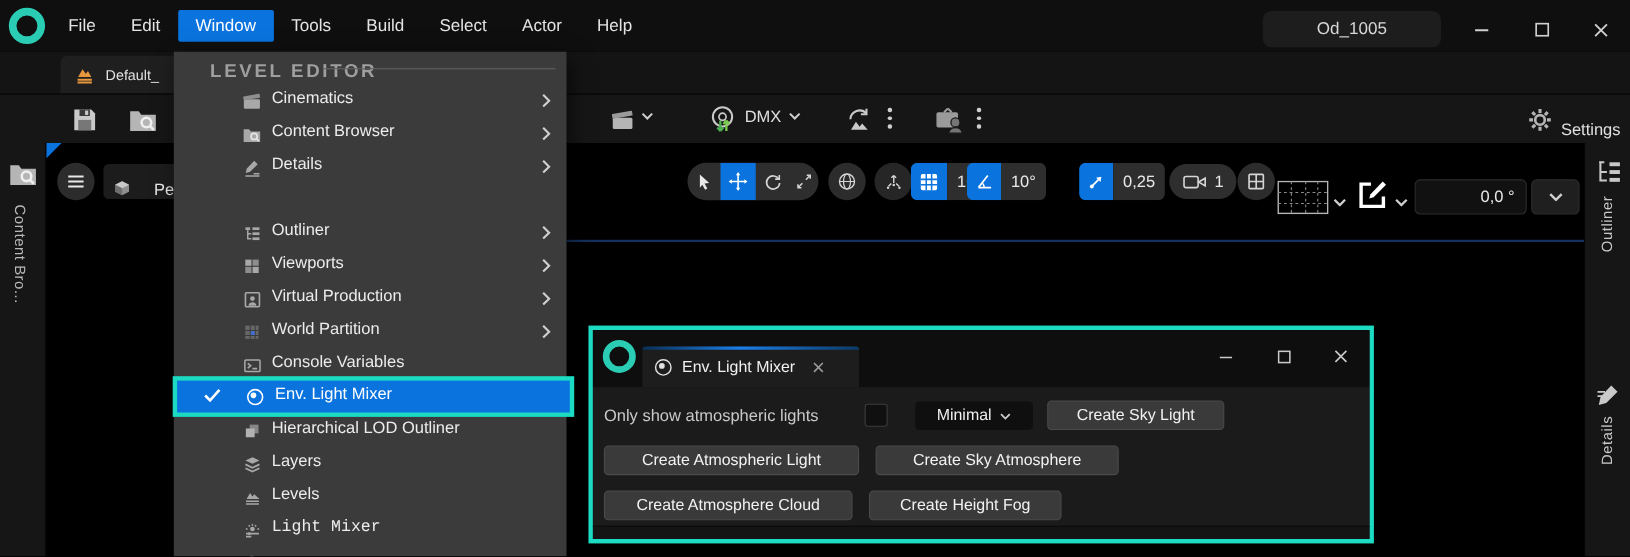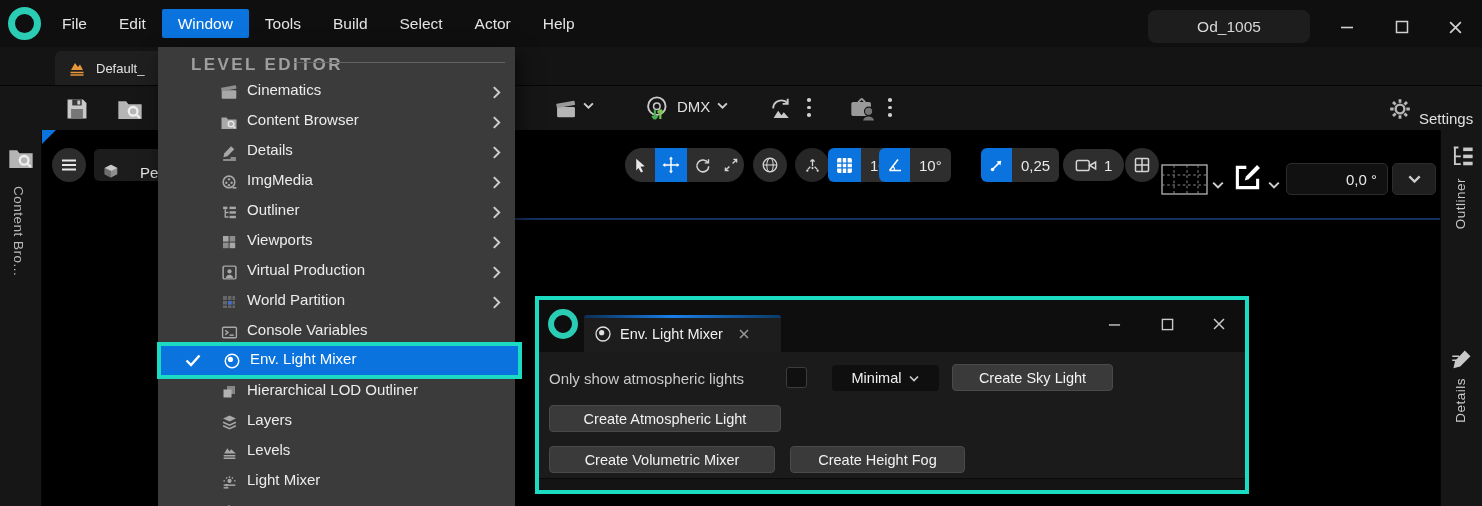--- a/index.html
+++ b/index.html
@@ -468,36 +468,20 @@
             <path d="M9.5 2l3 3-6.5 6.5-3.8 1 1-3.8z" fill="#a8a8a8"></path>
             <path d="M9 13.2h5M2 15h12" stroke="#a8a8a8" stroke-width="1.3"></path>
           </svg>
       </span>
       <span class="ml">Details</span>
       <span class="mchev"><svg width="9" height="13" viewBox="0 0 8 12">
             <path d="M1.5 1l5 5-5 5" stroke="#cfcfcf" stroke-width="1.8" fill="none"></path>
           </svg></span>
     </div>
 
-    <div class="menu-row" style="top:120px;">
-      <span class="mi">
-        <svg width="17" height="17" viewBox="0 0 16 16">
-            <circle cx="7.5" cy="7.5" r="5.5" fill="none" stroke="#a8a8a8" stroke-width="1.5"></circle>
-            <circle cx="7.5" cy="5" r="1.1" fill="#a8a8a8"></circle>
-            <circle cx="5" cy="8.2" r="1.1" fill="#a8a8a8"></circle>
-            <circle cx="10" cy="8.2" r="1.1" fill="#a8a8a8"></circle>
-            <circle cx="7.5" cy="10.5" r="1.1" fill="#a8a8a8"></circle>
-            <path d="M11 13h3.5" stroke="#a8a8a8" stroke-width="1.5"></path>
-          </svg>
-      </span>
-      <span class="ml">ImgMedia</span>
-      <span class="mchev"><svg width="9" height="13" viewBox="0 0 8 12">
-            <path d="M1.5 1l5 5-5 5" stroke="#cfcfcf" stroke-width="1.8" fill="none"></path>
-          </svg></span>
-    </div>
 
     <div class="menu-row" style="top:150px;">
       <span class="mi">
         <svg width="17" height="17" viewBox="0 0 16 16">
             <rect x="2" y="2.5" width="4" height="2.3" fill="#a8a8a8"></rect>
             <rect x="8" y="2.5" width="6" height="2.3" fill="#a8a8a8"></rect>
             <rect x="8" y="6.8" width="6" height="2.3" fill="#a8a8a8"></rect>
             <rect x="8" y="11.1" width="6" height="2.3" fill="#a8a8a8"></rect>
             <path d="M4 5v7.2h3M4 8h3" stroke="#a8a8a8" stroke-width="1.3" fill="none"></path>
           </svg>
@@ -603,21 +587,21 @@
     <div class="menu-row" style="top:390px;">
       <span class="mi">
         <svg width="17" height="17" viewBox="0 0 16 16">
             <path d="M3 9l3-5 2 3 1.5-2L14 9z" fill="#a8a8a8"></path>
             <path d="M2.5 11h11M2.5 13.3h11" stroke="#a8a8a8" stroke-width="1.4"></path>
           </svg>
       </span>
       <span class="ml">Levels</span>
     </div>
 
-    <div class="menu-row" style="top:420px;">
+    <div class="menu-row" style="top:420px;font-family:Liberation Mono, monospace;">
       <span class="mi">
         <svg width="17" height="17" viewBox="0 0 16 16">
             <circle cx="8" cy="6.5" r="2" fill="#a8a8a8"></circle>
             <path d="M8 2.2v1.5M3.8 6.5H2.3M13.7 6.5h-1.5M4.8 3.3l1 1M11.2 3.3l-1 1" stroke="#a8a8a8" stroke-width="1.3"></path>
             <path d="M2.5 10.5h11" stroke="#a8a8a8" stroke-width="1.4"></path>
             <rect x="4.3" y="9.4" width="2" height="2.2" fill="#a8a8a8"></rect>
             <path d="M2.5 13h4.5" stroke="#a8a8a8" stroke-width="1.4"></path>
           </svg>
       </span>
       <span class="ml">Light Mixer</span>
@@ -673,22 +657,25 @@
         <svg width="10" height="7" viewBox="0 0 10 6">
             <path d="M1 1l4 4 4-4" fill="none" stroke="#cfcfcf" stroke-width="1.6"></path>
           </svg>
       </div>
       <div class="mx-btn" style="left:413px;top:12px;width:161px;">
         <span>Create Sky Light</span>
       </div>
       <div class="mx-btn" style="left:10px;top:53px;width:232px;">
         <span>Create Atmospheric Light</span>
       </div>
+      <div class="mx-btn" style="left:257px;top:53px;width:221px;">
+        <span>Create Sky Atmosphere</span>
+      </div>
       <div class="mx-btn" style="left:10px;top:94px;width:226px;">
-        <span>Create Volumetric Mixer</span>
+        <span>Create Atmosphere Cloud</span>
       </div>
       <div class="mx-btn" style="left:251px;top:94px;width:175px;">
         <span>Create Height Fog</span>
       </div>
     </div>
     <div class="mx-foot"></div>
   </div>
 
 </div>
 

